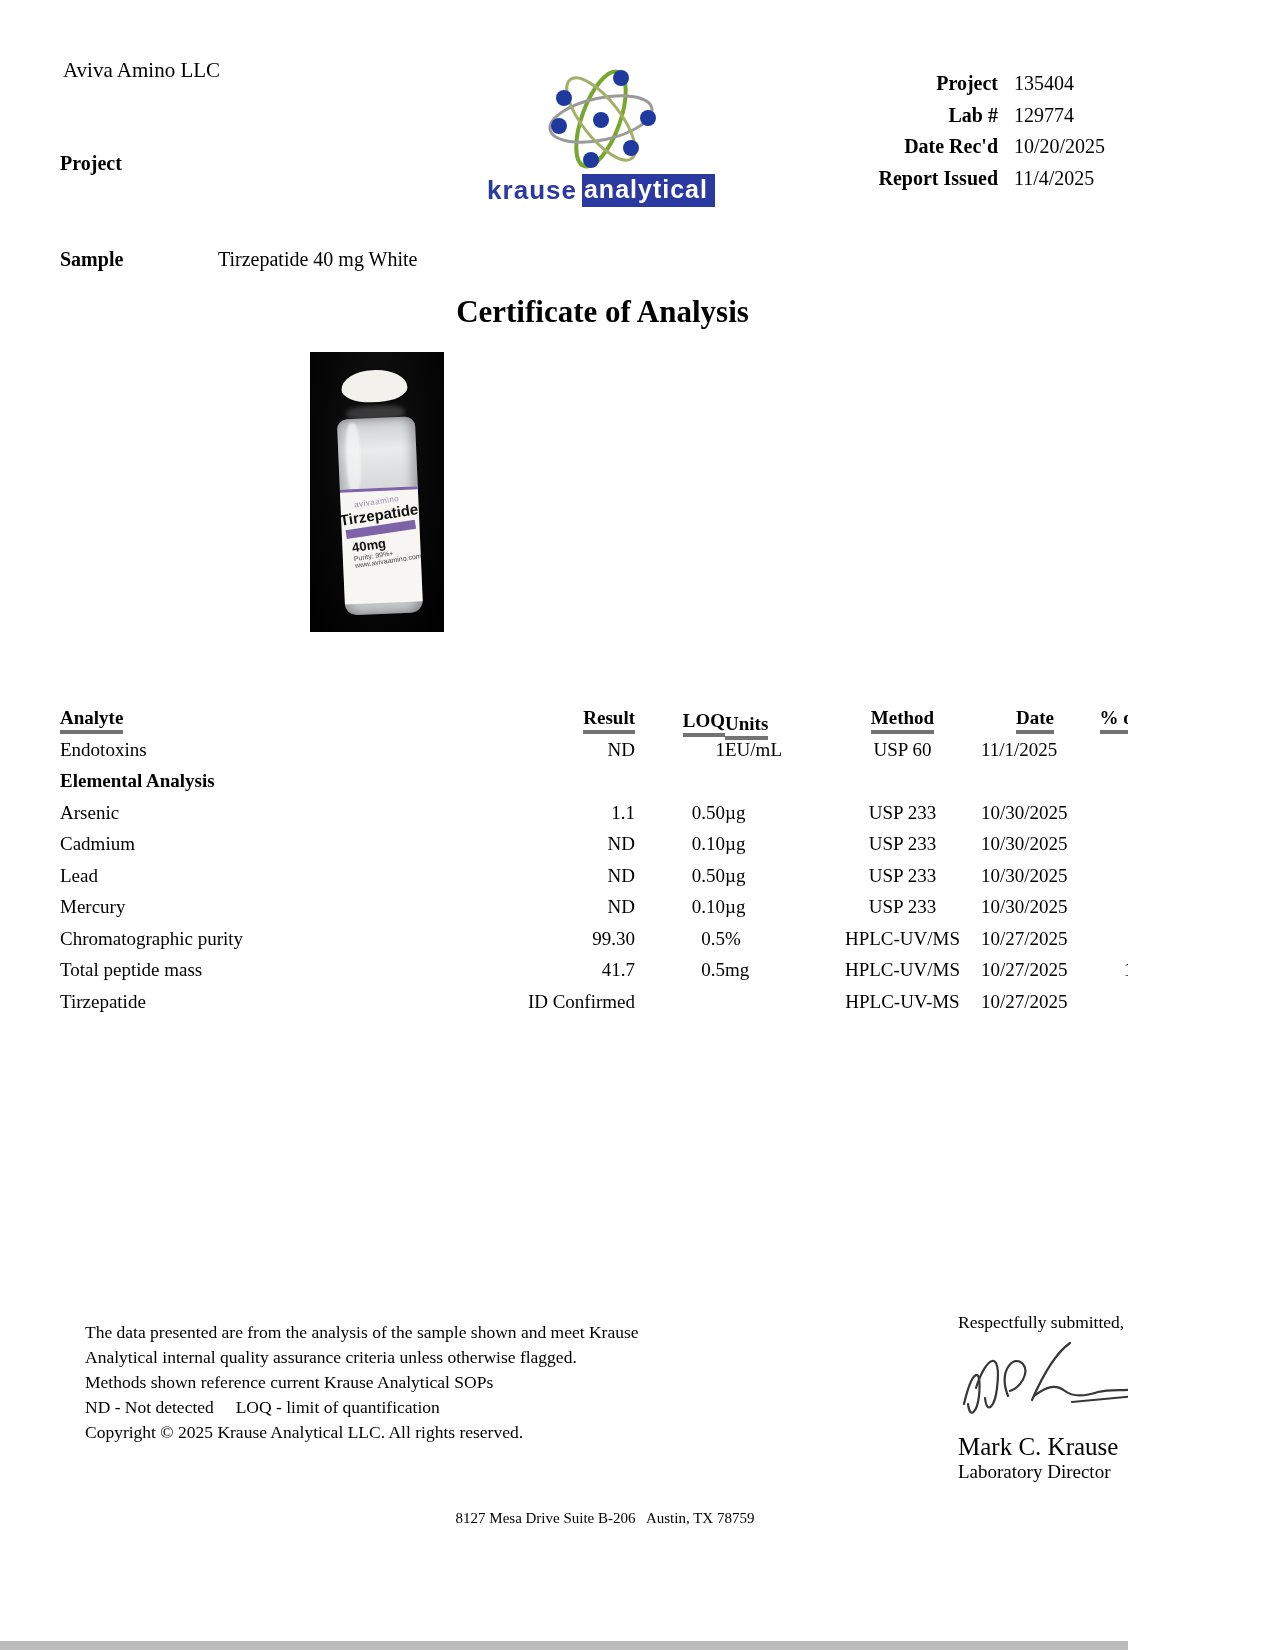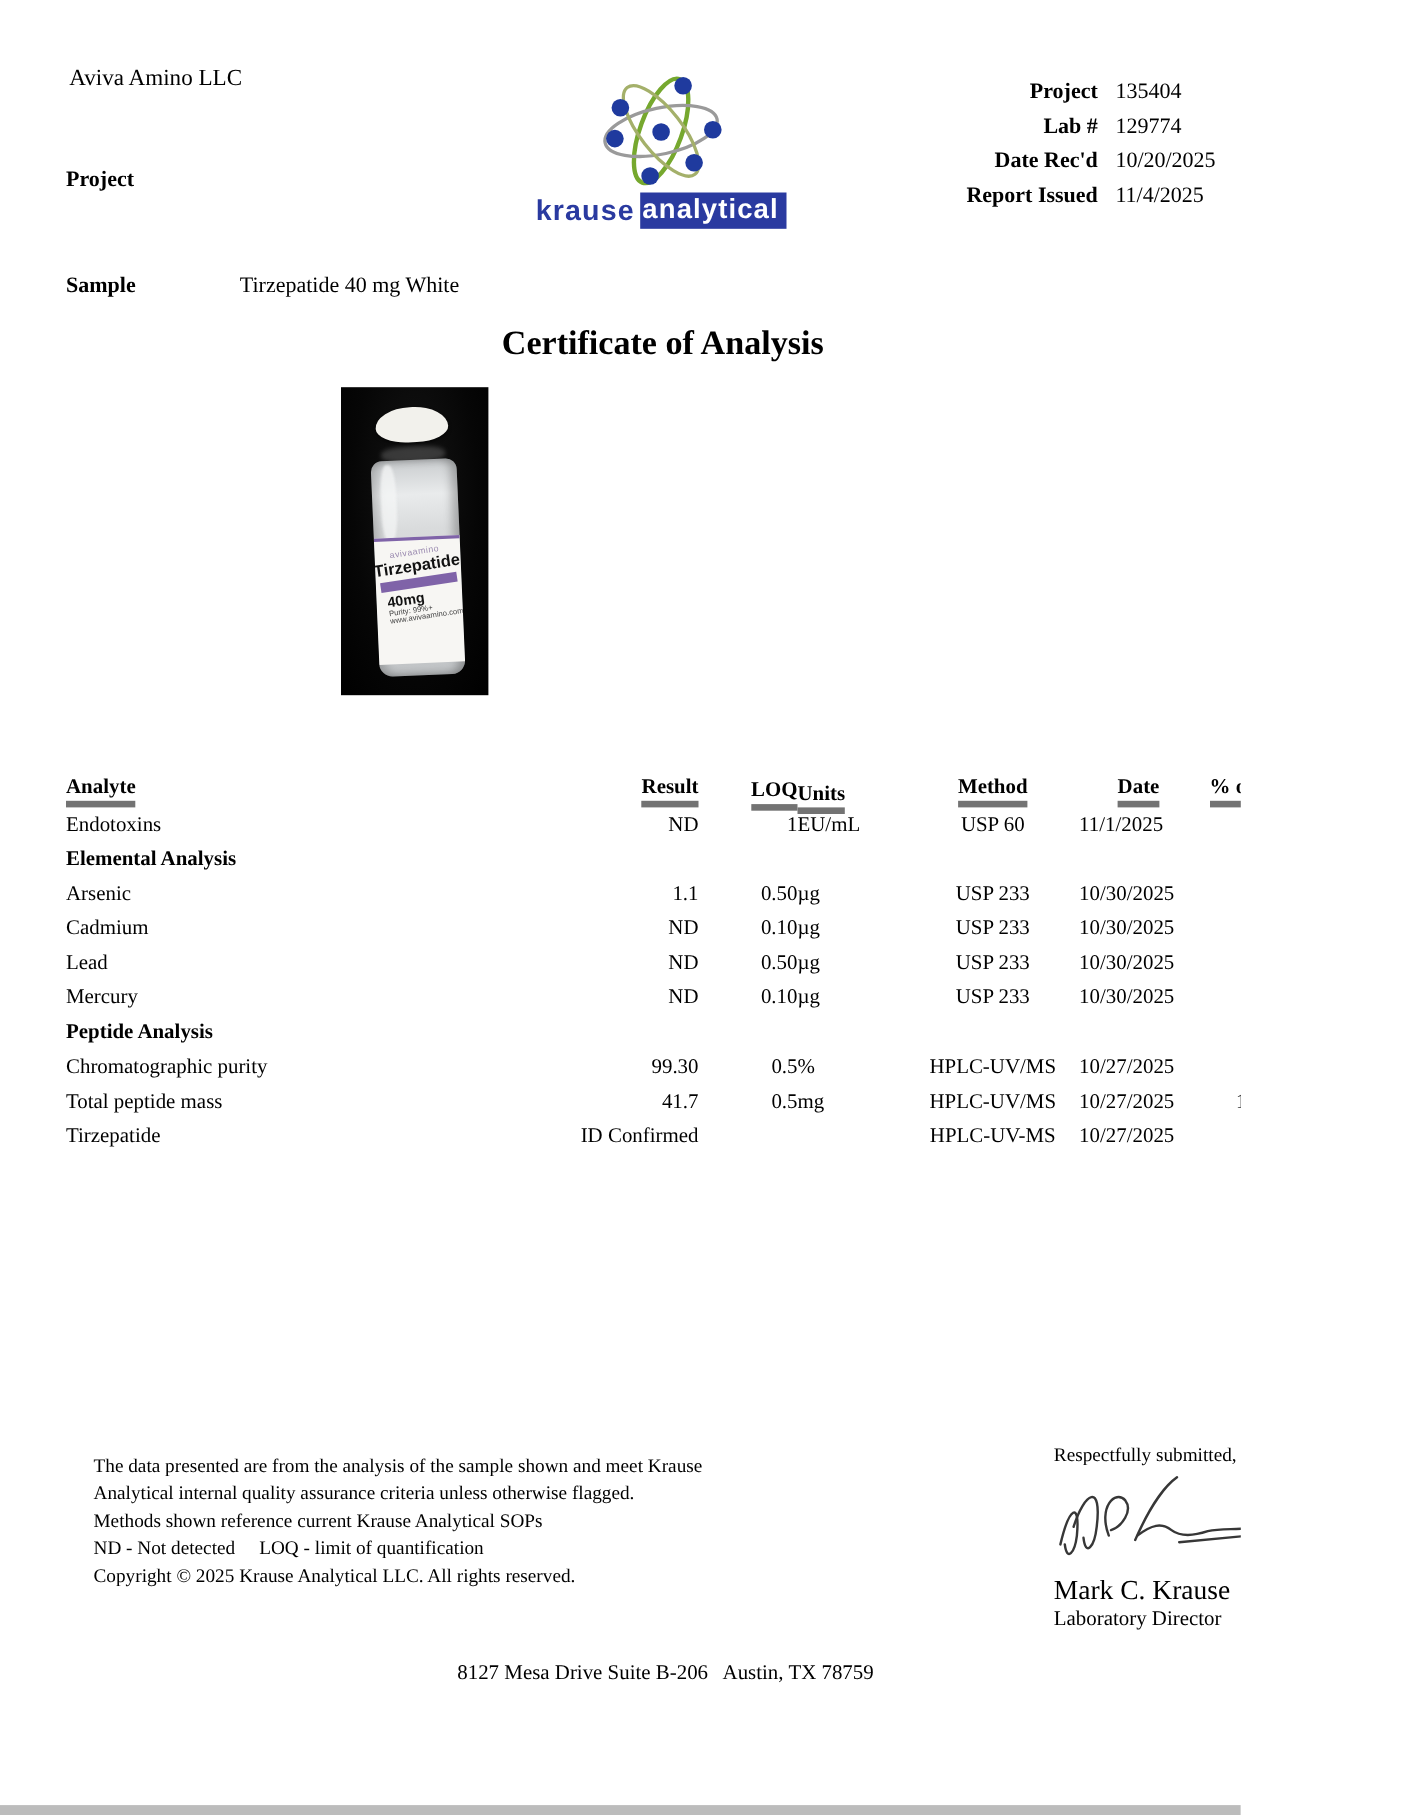--- a/index.html
+++ b/index.html
@@ -52,41 +52,41 @@
     font-family:"Liberation Sans","DejaVu Sans",sans-serif;}
   .vial-band{height:9px;background:var(--vial-purple,#7f63a8);margin:2px 4px;}
   .vial-dose{font-size:13px;font-weight:bold;color:#111;text-align:left;padding-left:8px;
     font-family:"Liberation Sans","DejaVu Sans",sans-serif;}
   .vial-purity,.vial-site{font-size:7px;color:#444;text-align:left;padding-left:8px;
     font-family:"Liberation Sans","DejaVu Sans",sans-serif;}
   
   .results{position:absolute;left:60px;top:694px;width:1135px;border-collapse:collapse;
     table-layout:fixed;font-size:19px;}
   .results th{font-weight:bold;vertical-align:bottom;height:40px;padding:0;}
-  .results th span{border-bottom:6px solid #737373;padding-bottom:1px;display:inline-block;}
+  .results th span{border-bottom:4px solid #737373;padding-bottom:1px;display:inline-block;}
   .results th.col-loq span{position:relative;top:3px;}
   .results th.col-units span{position:relative;top:6px;}
   .results td{height:31.5px;padding:0;vertical-align:middle;}
   .col-analyte{text-align:left;}
   .col-result{text-align:right;}
   .col-loq{text-align:right;}
   .col-units{text-align:left;}
   .col-method{text-align:center;}
   .col-date{text-align:left;padding-left:6px !important;}
   th.col-date{text-align:center;padding-left:0 !important;}
   .col-pct{text-align:center;}
   td.section{font-weight:bold;}
   
   .disclaimer{position:absolute;left:85px;top:1320px;width:680px;font-size:17.5px;line-height:25px;}
   .disclaimer div{white-space:pre;}
   .submitted{position:absolute;left:958px;top:1312px;font-size:17.5px;}
   .signature{position:absolute;left:952px;top:1334px;}
   .signatory{position:absolute;left:958px;top:1433px;font-size:25px;}
   .signatory-title{position:absolute;left:958px;top:1461px;font-size:19px;}
-  .address{position:absolute;left:0;top:1510px;width:1210px;text-align:center;font-size:19px;white-space:pre;}
+  .address{position:absolute;left:0;top:1510px;width:1210px;text-align:center;font-size:15px;white-space:pre;}
   .scan-edge{position:absolute;left:0;bottom:0;width:100%;height:9px;background:#bcbcbc;}
 </style>
 </head>
 <body>
 
 <div class="page">
 
   <div class="company">Aviva Amino LLC</div>
   <div class="project-label">Project</div>
 
@@ -227,29 +227,20 @@
         <tr>
           <td class="col-analyte">Mercury</td>
           <td class="col-result">ND</td>
           <td class="col-loq">0.10</td>
           <td class="col-units">µg</td>
           <td class="col-method">USP 233</td>
           <td class="col-date">10/30/2025</td>
           <td class="col-pct"></td>
         </tr>
         <tr>
-          <td class="col-analyte section">Peptide Analysis</td>
-          <td class="col-result"></td>
-          <td class="col-loq"></td>
-          <td class="col-units"></td>
-          <td class="col-method"></td>
-          <td class="col-date"></td>
-          <td class="col-pct"></td>
-        </tr>
-        <tr>
           <td class="col-analyte">Chromatographic purity</td>
           <td class="col-result">99.30</td>
           <td class="col-loq">0.5</td>
           <td class="col-units">%</td>
           <td class="col-method">HPLC-UV/MS</td>
           <td class="col-date">10/27/2025</td>
           <td class="col-pct"></td>
         </tr>
         <tr>
           <td class="col-analyte">Total peptide mass</td>

